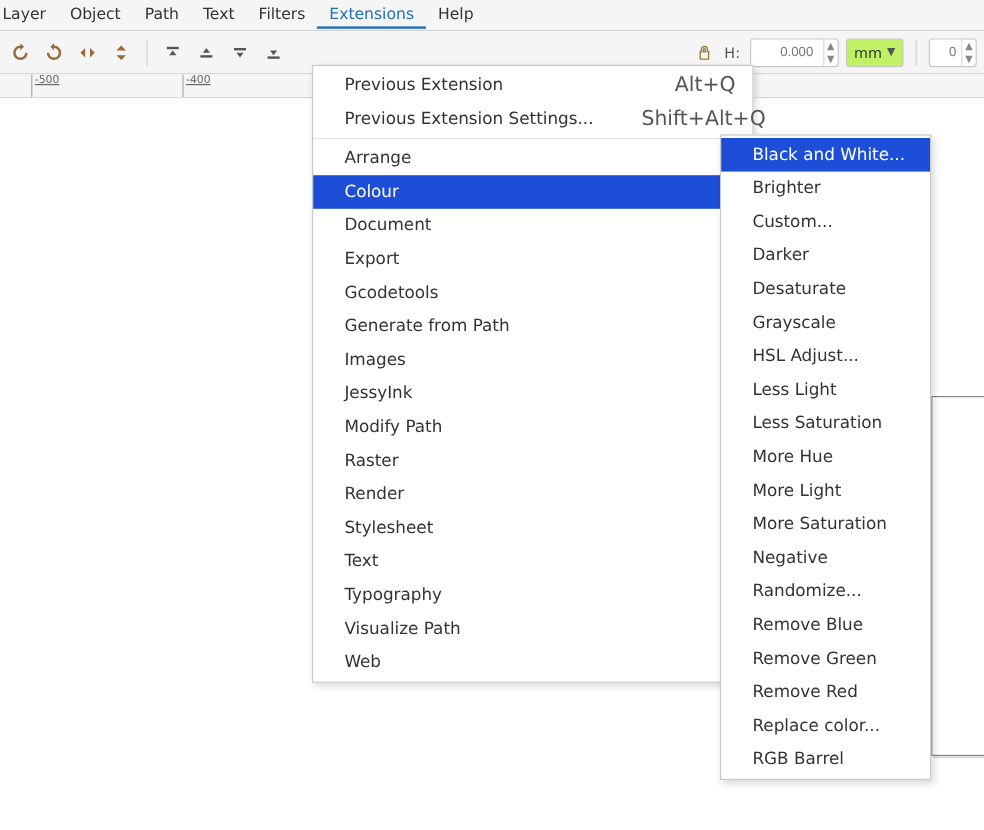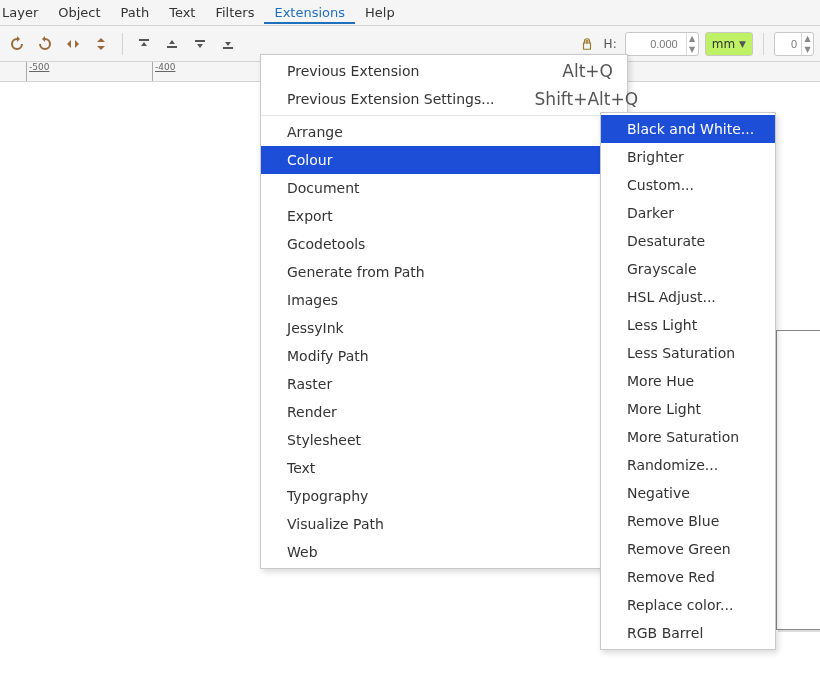--- a/index.html
+++ b/index.html
@@ -345,26 +345,26 @@
     <div class="mi">
       <span class="label">More Hue</span>
     </div>
     <div class="mi">
       <span class="label">More Light</span>
     </div>
     <div class="mi">
       <span class="label">More Saturation</span>
     </div>
     <div class="mi">
+      <span class="label">Negative</span>
+    </div>
+    <div class="mi">
       <span class="label">Randomize...</span>
     </div>
     <div class="mi">
-      <span class="label">Negative</span>
-    </div>
-    <div class="mi">
       <span class="label">Remove Blue</span>
     </div>
     <div class="mi">
       <span class="label">Remove Green</span>
     </div>
     <div class="mi">
       <span class="label">Remove Red</span>
     </div>
     <div class="mi">
       <span class="label">Replace color...</span>

